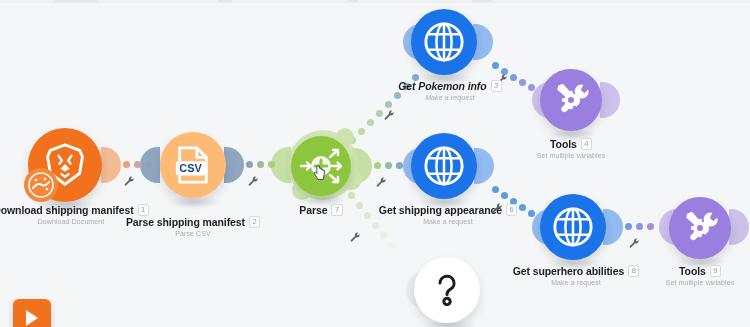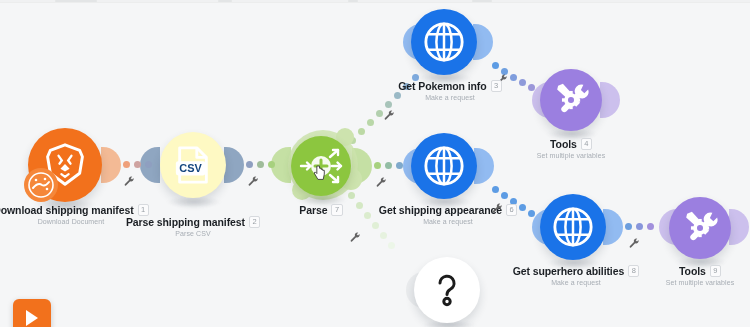--- a/index.html
+++ b/index.html
@@ -203,21 +203,21 @@
       <div class="label-line">
         <span class="label-title">Download shipping manifest</span>
         <span class="label-badge">1</span>
       </div>
       <div class="label-sub">Download Document</div>
     </div>
   </div>
 
   <div class="node">
     <div class="shadow" style="left:166px; top:196px; width:56px; height:12px;"></div>
-    <div class="circle" style="left:160px; top:132px; width:66px; height:66px; background:#fef9c3;">
+    <div class="circle" style="left:160px; top:132px; width:66px; height:66px; background:#fdba74;">
       <svg width="38" height="40" viewBox="0 0 38 42">
         <path d="M5 3 h18 l10 10 v26 h-28 z" fill="none" stroke="#ffffff" stroke-width="3" stroke-linejoin="round"></path>
         <path d="M23 3 v10 h10" fill="none" stroke="#ffffff" stroke-width="3" stroke-linejoin="round"></path>
         <rect x="1" y="17" width="31" height="15" rx="2.5" fill="#ffffff"></rect>
         <text x="16.5" y="28.5" font-family="'Liberation Sans',sans-serif" font-size="11.5" font-weight="bold" fill="#13457e" text-anchor="middle">CSV</text>
       </svg>
     </div>
     <div class="label-wrap" style="left:130px; top:204px; width:126px;margin-top:12px;">
       <div class="label-line">
         <span class="label-title">Parse shipping manifest</span>
@@ -265,21 +265,21 @@
   <div class="node">
     <div class="shadow" style="left:417px; top:72px; width:56px; height:12px;"></div>
     <div class="circle" style="left:411px; top:9px; width:66px; height:66px; background:#1a73e8;">
       <svg width="42" height="42" viewBox="0 0 44 44">
         <circle cx="22" cy="22" r="19" fill="none" stroke="#ffffff" stroke-width="3"></circle>
         <ellipse cx="22" cy="22" rx="8" ry="19" fill="none" stroke="#ffffff" stroke-width="2.6"></ellipse>
         <path d="M22 3 v38" stroke="#ffffff" stroke-width="2.6"></path>
         <path d="M4.5 14 h35 M4.5 30 h35" stroke="#ffffff" stroke-width="2.6"></path>
       </svg>
     </div>
-    <div class="label-wrap" style="left:398px; top:80px; width:104px;">
+    <div class="label-wrap" style="left:398px; top:80px; width:104px;font-style:italic;">
       <div class="label-line">
         <span class="label-title">Get Pokemon info</span>
         <span class="label-badge">3</span>
       </div>
       <div class="label-sub">Make a request</div>
     </div>
   </div>
 
   <div class="node">
     <div class="shadow" style="left:546px; top:128px; width:52px; height:12px;"></div>

